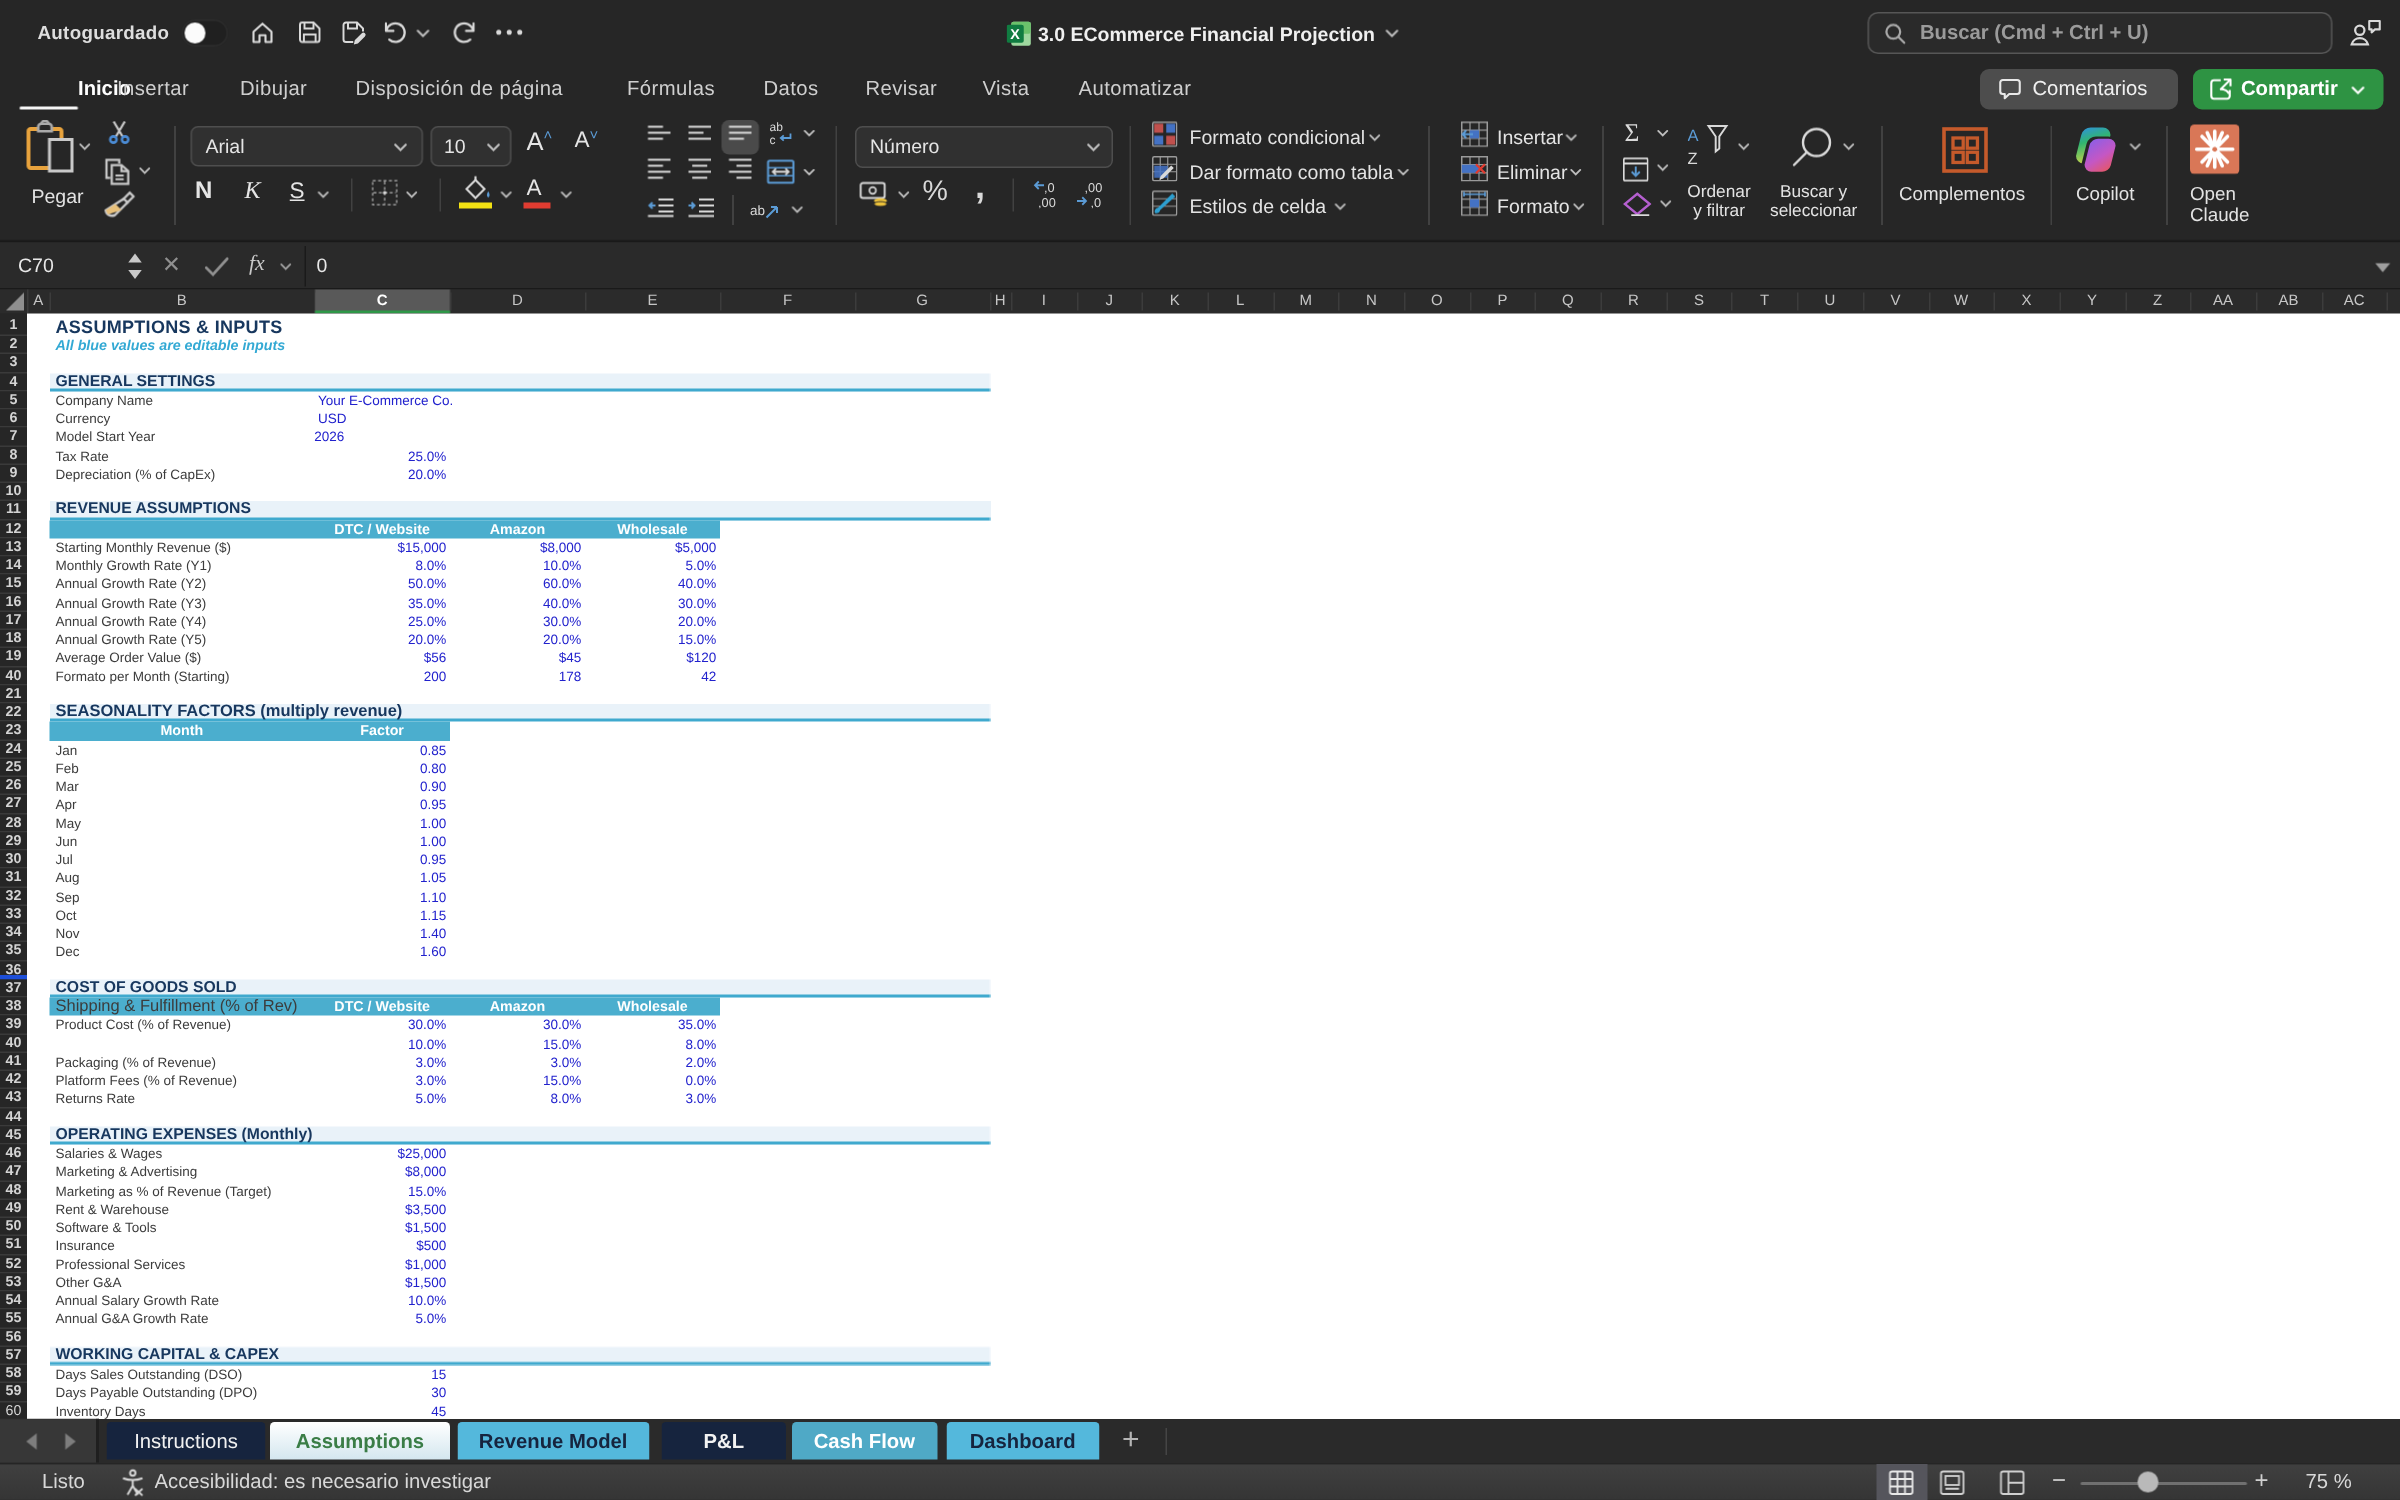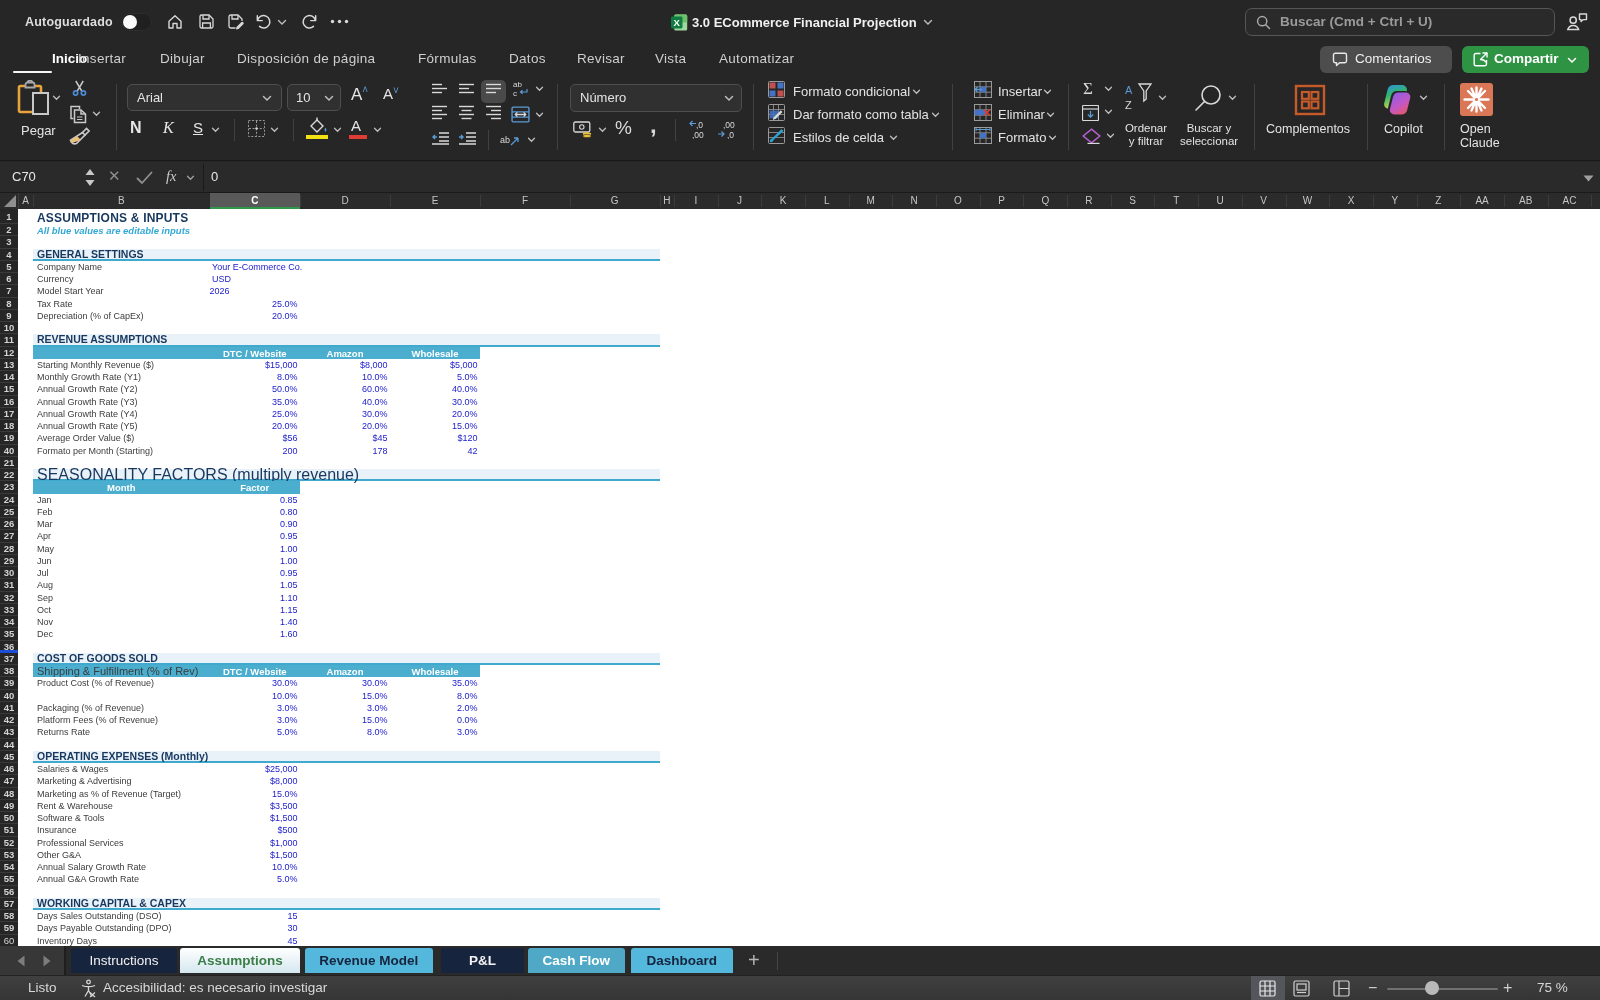--- a/index.html
+++ b/index.html
@@ -590,21 +590,21 @@
 <div class="abs" style="left:390px;top:211.0px;width:90px;height:12.25px;line-height:13.25px;font-size:9px;color:#2121CD;white-space:nowrap;text-align:right;padding-right:2.5px;">15.0%</div>
 <div class="abs" style="left:33px;top:223.25px;width:176.5px;height:12.25px;line-height:13.25px;font-size:9px;color:#3C3C3C;white-space:nowrap;padding-left:4px;">Average Order Value ($)</div>
 <div class="abs" style="left:209.5px;top:223.25px;width:90.5px;height:12.25px;line-height:13.25px;font-size:9px;color:#2121CD;white-space:nowrap;text-align:right;padding-right:2.5px;">$56</div>
 <div class="abs" style="left:300px;top:223.25px;width:90px;height:12.25px;line-height:13.25px;font-size:9px;color:#2121CD;white-space:nowrap;text-align:right;padding-right:2.5px;">$45</div>
 <div class="abs" style="left:390px;top:223.25px;width:90px;height:12.25px;line-height:13.25px;font-size:9px;color:#2121CD;white-space:nowrap;text-align:right;padding-right:2.5px;">$120</div>
 <div class="abs" style="left:33px;top:235.5px;width:176.5px;height:12.25px;line-height:13.25px;font-size:9px;color:#3C3C3C;white-space:nowrap;padding-left:4px;">Formato per Month (Starting)</div>
 <div class="abs" style="left:209.5px;top:235.5px;width:90.5px;height:12.25px;line-height:13.25px;font-size:9px;color:#2121CD;white-space:nowrap;text-align:right;padding-right:2.5px;">200</div>
 <div class="abs" style="left:300px;top:235.5px;width:90px;height:12.25px;line-height:13.25px;font-size:9px;color:#2121CD;white-space:nowrap;text-align:right;padding-right:2.5px;">178</div>
 <div class="abs" style="left:390px;top:235.5px;width:90px;height:12.25px;line-height:13.25px;font-size:9px;color:#2121CD;white-space:nowrap;text-align:right;padding-right:2.5px;">42</div>
 <div class="abs" style="left:33px;top:260.0px;width:626.5px;height:12.25px;background:#E9F2F9;border-bottom:2.5px solid #3FA9CE;"></div>
-<div class="abs" style="left:37px;top:259.0px;height:12.25px;line-height:13.25px;font-size:16px;color:#17375E;white-space:nowrap;font-weight:400;">SEASONALITY FACTORS (multiply revenue)</div>
+<div class="abs" style="left:37px;top:259.0px;height:12.25px;line-height:13.25px;font-size:11px;color:#17375E;white-space:nowrap;font-weight:700;">SEASONALITY FACTORS (multiply revenue)</div>
 <div class="abs" style="left:33px;top:272.25px;width:267px;height:12.25px;background:#4BAECE;"></div>
 <div class="abs" style="left:33px;top:272.25px;width:176.5px;height:12.25px;line-height:13.25px;font-size:9.5px;color:#ffffff;white-space:nowrap;font-weight:700;text-align:center;">Month</div>
 <div class="abs" style="left:209.5px;top:272.25px;width:90.5px;height:12.25px;line-height:13.25px;font-size:9.5px;color:#ffffff;white-space:nowrap;font-weight:700;text-align:center;">Factor</div>
 <div class="abs" style="left:33px;top:284.5px;width:176.5px;height:12.25px;line-height:13.25px;font-size:9px;color:#3C3C3C;white-space:nowrap;padding-left:4px;">Jan</div>
 <div class="abs" style="left:209.5px;top:284.5px;width:90.5px;height:12.25px;line-height:13.25px;font-size:9px;color:#2121CD;white-space:nowrap;text-align:right;padding-right:2.5px;">0.85</div>
 <div class="abs" style="left:33px;top:296.75px;width:176.5px;height:12.25px;line-height:13.25px;font-size:9px;color:#3C3C3C;white-space:nowrap;padding-left:4px;">Feb</div>
 <div class="abs" style="left:209.5px;top:296.75px;width:90.5px;height:12.25px;line-height:13.25px;font-size:9px;color:#2121CD;white-space:nowrap;text-align:right;padding-right:2.5px;">0.80</div>
 <div class="abs" style="left:33px;top:309.0px;width:176.5px;height:12.25px;line-height:13.25px;font-size:9px;color:#3C3C3C;white-space:nowrap;padding-left:4px;">Mar</div>
 <div class="abs" style="left:209.5px;top:309.0px;width:90.5px;height:12.25px;line-height:13.25px;font-size:9px;color:#2121CD;white-space:nowrap;text-align:right;padding-right:2.5px;">0.90</div>
 <div class="abs" style="left:33px;top:321.25px;width:176.5px;height:12.25px;line-height:13.25px;font-size:9px;color:#3C3C3C;white-space:nowrap;padding-left:4px;">Apr</div>

